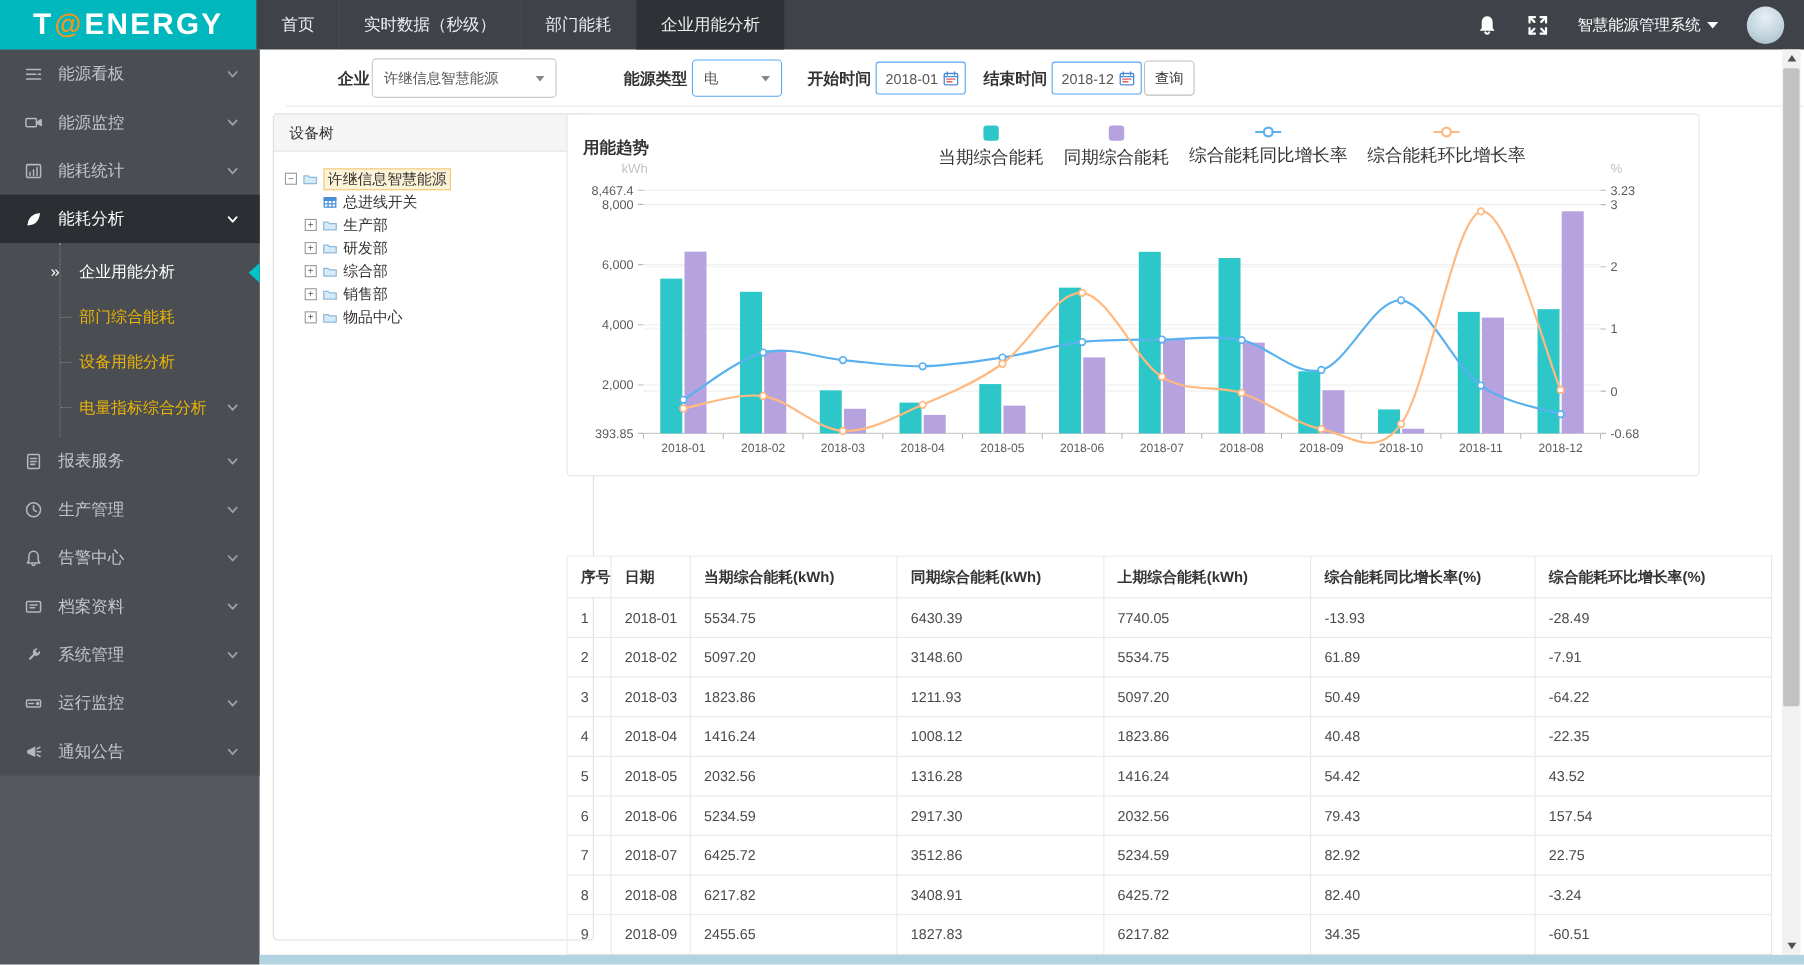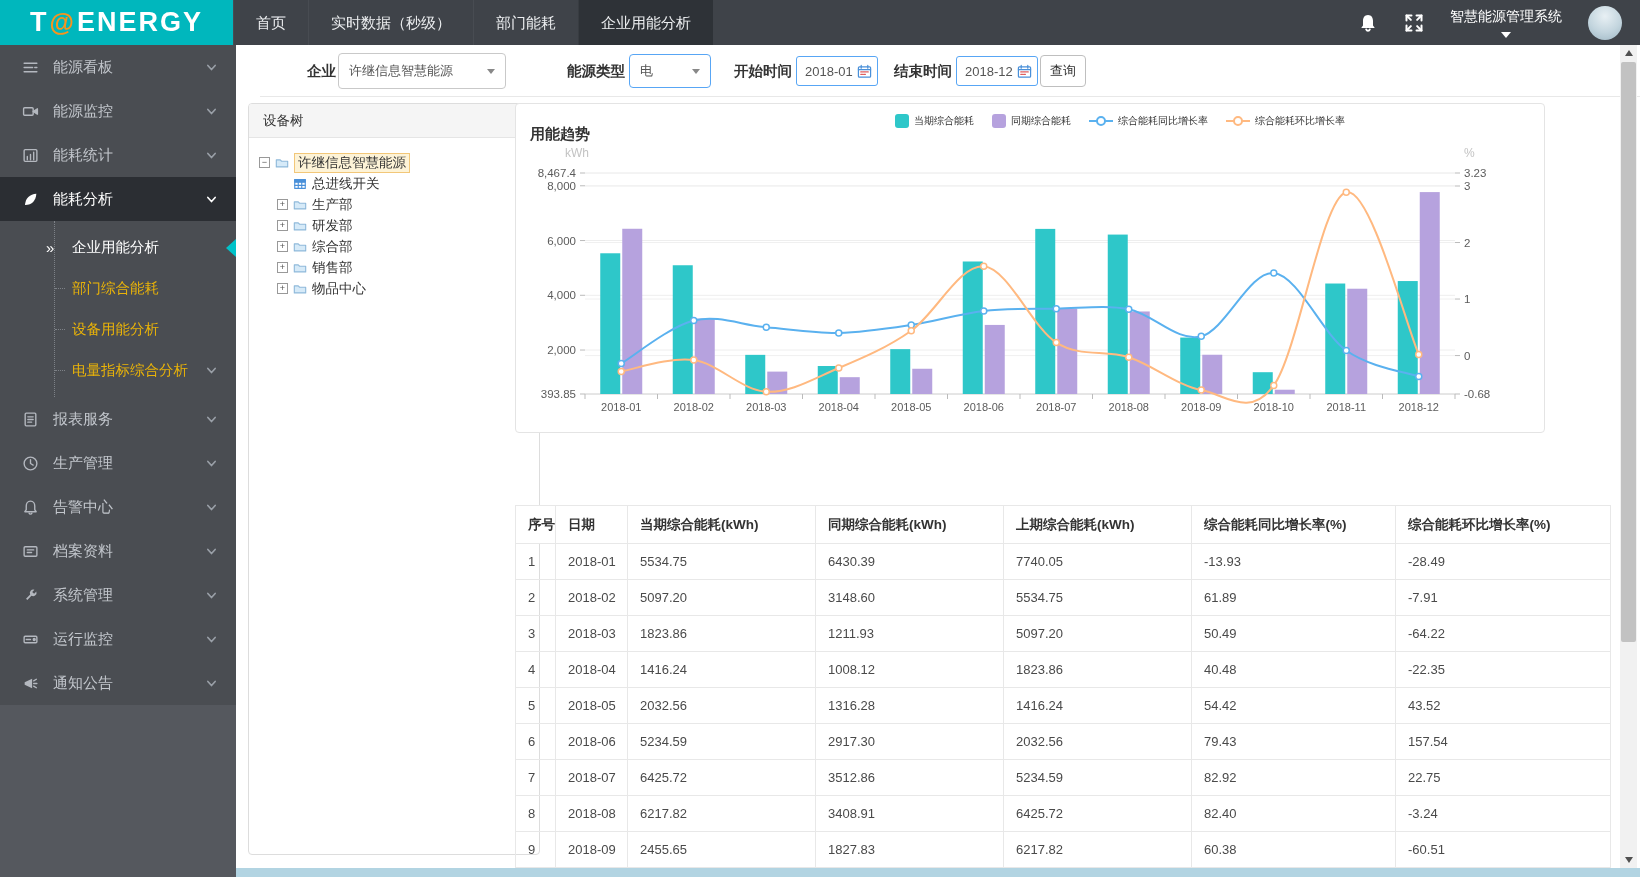--- a/index.html
+++ b/index.html
@@ -8,21 +8,21 @@
 
   
   .topbar { position:absolute; left:0; top:0; width:1640px; height:45px; background:#3f4349; display:flex; z-index:30; }
   .logo { width:233px; height:45px; background:#00b7bd; display:flex; align-items:center; justify-content:center; font-weight:bold; font-size:27px; color:#fff; letter-spacing:2px; }
   .logo .at { color:#f7941e; font-size:25px; margin:0 1px; }
   .topnav { display:flex; height:45px; }
   .topnav-item { height:45px; line-height:45px; padding:0 22px; color:#eceef0; font-size:15px; cursor:pointer; border-left:1px solid rgba(255,255,255,0.05); }
   .topnav-item.active { background:#2e3237; }
   .topbar-right { margin-left:auto; display:flex; align-items:center; gap:26px; padding-right:18px; color:#fff; }
   .tb-icon { width:20px; height:20px; color:#fff; cursor:pointer; display:flex; align-items:center; }
-  .sysmenu { font-size:14px; color:#fff; cursor:pointer; display:flex; align-items:center; gap:6px;flex-direction:column; }
+  .sysmenu { font-size:14px; color:#fff; cursor:pointer; display:flex; align-items:center; gap:6px; }
   .caret-down { width:0; height:0; border-left:5px solid transparent; border-right:5px solid transparent; border-top:6px solid #fff; }
   .avatar { width:34px; height:34px; border-radius:50%; background:radial-gradient(circle at 50% 30%, #e8f0f4 0%, #c3d5de 55%, #9db6c3 100%); cursor:pointer; }
 
   
   .sidebar { position:absolute; left:0; top:45px; width:236px; height:832px; background:#55585e; z-index:20; }
   .side-menu { background:#4a4d52; }
   .menu-item { height:44px; display:flex; align-items:center; padding:0 18px 0 22px; color:#c2c6cc; font-size:15px; cursor:pointer; }
   .menu-item .mi-icon { width:17px; height:17px; margin-right:14px; color:#b4b8bf; flex:0 0 17px; }
   .menu-item .chev { margin-left:auto; color:#9aa0a8; }
   .menu-item.active { background:#2b2e33; color:#fff;text-align:right; }
@@ -54,21 +54,21 @@
   .tree-row { display:flex; align-items:center; height:21px; cursor:pointer; white-space:nowrap; }
   .tbox { width:11px; height:11px; border:1px solid #999; background:#fff; font-size:9px; line-height:9px; text-align:center; color:#555; margin-right:4px; flex:0 0 11px; }
   .t-icon { width:16px; height:14px; margin-right:4px; flex:0 0 16px; }
   .tree-row.selected .t-label { background:#fdf3d7; border:1px solid #f2c779; padding:0 3px; }
   .tree-children { margin-left:18px; }
 
   
   .chart-panel { position:absolute; left:279px; top:58px; width:1030px; height:330px; border:1px solid #e4e4e4; border-radius:4px; background:#fff; }
   .chart-title { position:absolute; left:14px; top:21px; font-size:15px; font-weight:bold; color:#333;text-align:center; }
   .legend { position:absolute; top:10px; left:0; right:0; display:flex; justify-content:center; gap:18px; padding-left:180px; }
-  .legend-item { display:flex; align-items:center; gap:5px; font-size:10px; color:#333; cursor:pointer; }
+  .legend-item { display:flex; align-items:center; gap:5px; font-size:16px; color:#333; cursor:pointer;flex-direction:column; }
   .sw-rect { width:14px; height:14px; border-radius:3px; }
 
   
   .table-wrap { position:absolute; left:279px; top:420px; width:1144px; height:390px; overflow:hidden;margin-top:40px; }
   table { border-collapse:collapse; width:1095px; table-layout:fixed; }
   th, td { border:1px solid #e8e8e8; font-size:13px; text-align:left; padding:0 12px; height:36px; white-space:nowrap; overflow:hidden; }
   th { font-weight:bold; color:#333; height:38px; font-size:13.5px; background:#fff; }
   td { color:#4a4a4a; }
 
   
@@ -608,21 +608,21 @@
             <td>6425.72</td>
             <td>82.40</td>
             <td>-3.24</td>
           </tr>
           <tr>
             <td>9</td>
             <td>2018-09</td>
             <td>2455.65</td>
             <td>1827.83</td>
             <td>6217.82</td>
-            <td>60.38</td>
+            <td>34.35</td>
             <td>-60.51</td>
           </tr>
         </tbody>
       </table>
   </div>
 </div>
 
 <div class="pagebar">
   <span class="arrow" style="top:0">
       <span class="tri-up"></span>

